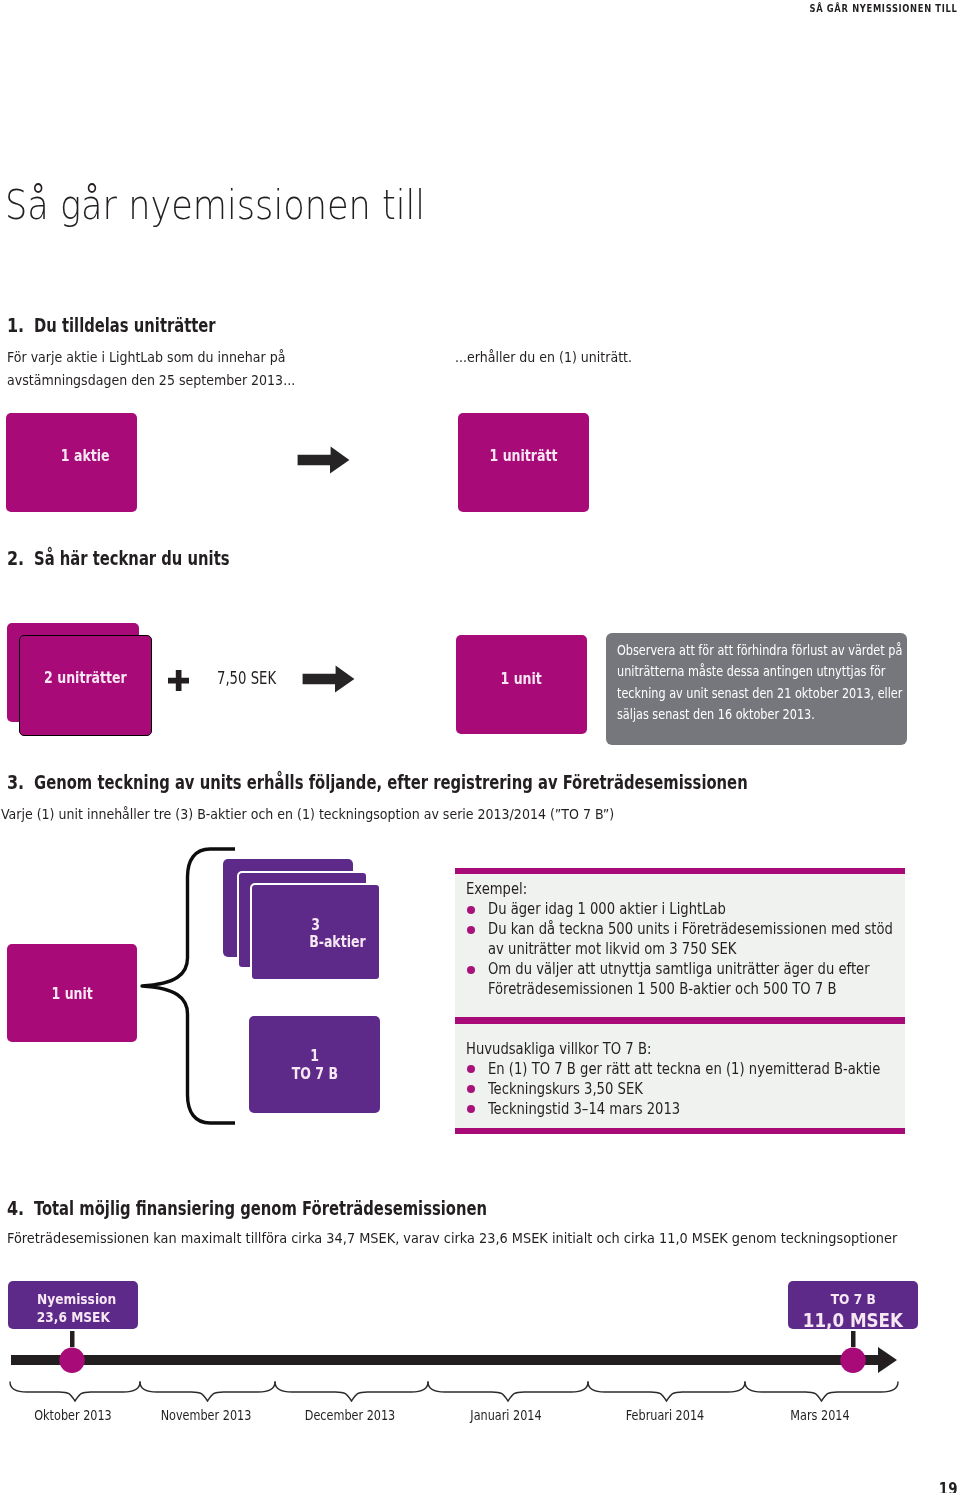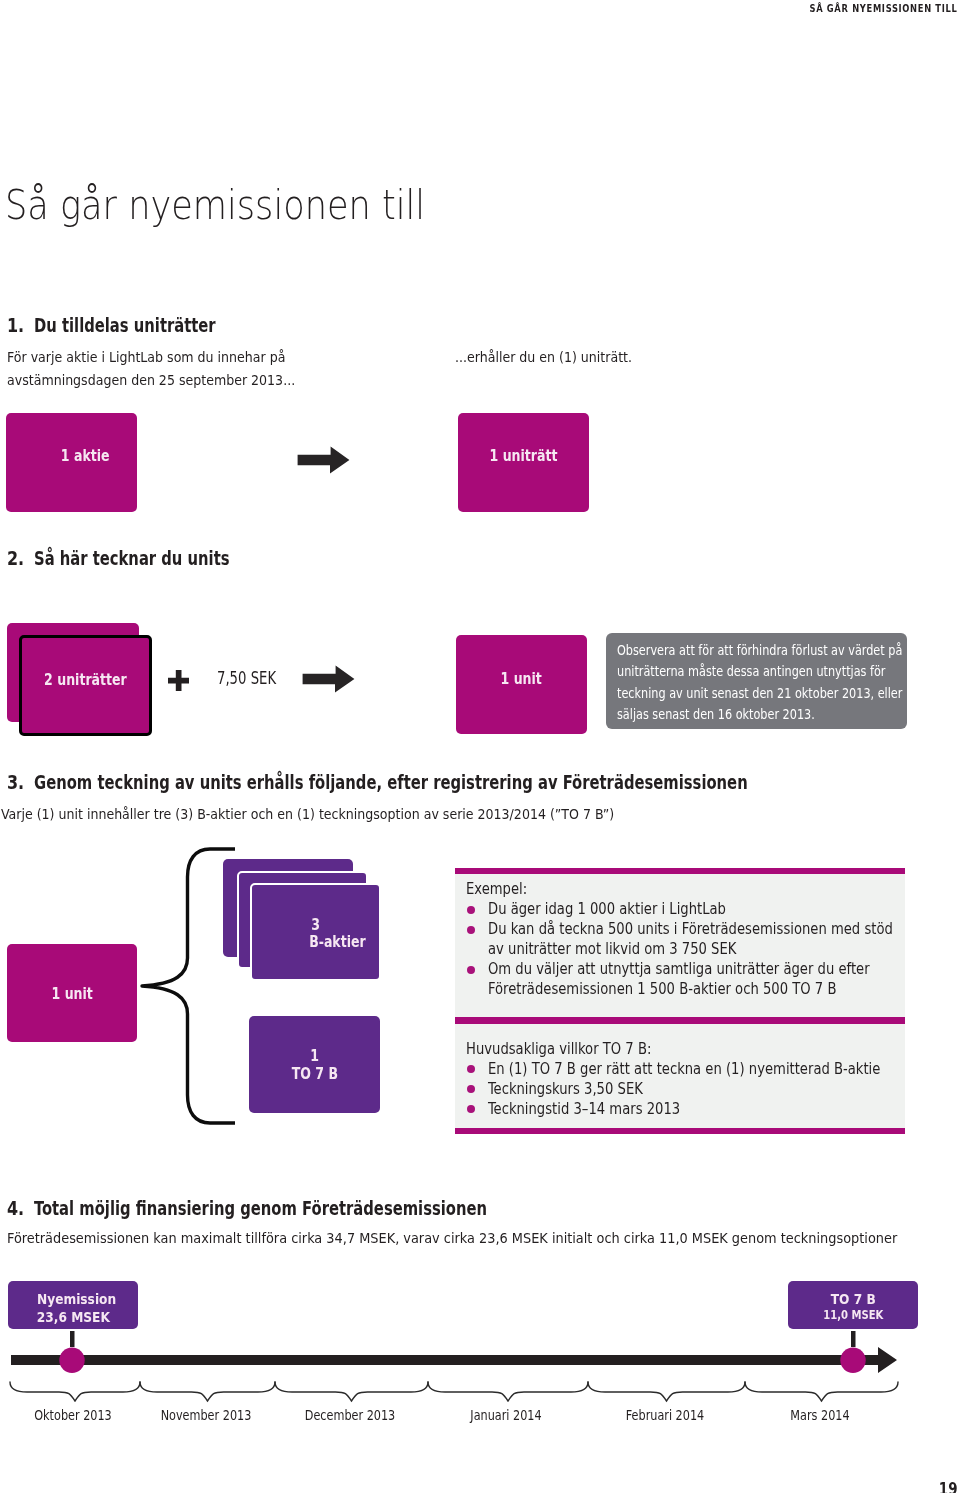--- a/index.html
+++ b/index.html
@@ -52,34 +52,34 @@
     <path d="M0.6 8.8 h33 V0.5 L52.4 14 L33 27.5 V19.2 H0.6 Z" fill="#272425"></path>
   </svg>
   <div class="abs mg-box" style="left:458px;top:413px;width:131px;height:99px;">
     <div class="box-lbl" style="top:34px;"><i>1 uniträtt</i></div>
   </div>
 
   <div class="abs sec-num" style="left:7px;top:547px;">2.</div>
   <div class="abs sec-head" style="left:34px;top:547px;">Så här tecknar du units</div>
 
   <div class="abs mg-box" style="left:7px;top:623px;width:132px;height:99px;"></div>
-  <div class="abs mg-box" style="left:19px;top:635px;width:133px;height:101px;border:3px solid #000000;box-sizing:border-box;">
+  <div class="abs mg-box" style="left:19px;top:635px;width:133px;height:101px;border:1px solid #000000;box-sizing:border-box;">
     <div class="box-lbl" style="top:33px;"><i>2 uniträtter</i></div>
   </div>
   <svg class="abs" style="left:168px;top:670px;" width="21.3" height="21.3" viewBox="0 0 21.3 21.3">
     <path d="M7.8 0 h5.7 v7.8 h7.8 v5.7 h-7.8 v7.8 h-5.7 v-7.8 h-7.8 v-5.7 h7.8 Z" fill="#231f20"></path>
   </svg>
   <div class="abs body-txt" style="left:217px;top:667px;font-size:17.5px;transform:scaleX(.84);">7,50 SEK</div>
   <svg class="abs" style="left:302px;top:665px;" width="53" height="28" viewBox="0 0 53 28">
     <path d="M0.6 8.8 h33 V0.5 L52.4 14 L33 27.5 V19.2 H0.6 Z" fill="#272425"></path>
   </svg>
   <div class="abs mg-box" style="left:456px;top:635px;width:131px;height:99px;">
     <div class="box-lbl" style="top:35px;"><i>1 unit</i></div>
   </div>
-  <div class="abs gray-box" style="left:606px;top:633px;width:301px;height:96px;">
+  <div class="abs gray-box" style="left:606px;top:633px;width:301px;height:112px;">
     <div class="gray-txt" style="position:absolute;left:11px;top:6px;">
       <div>Observera att för att förhindra förlust av värdet på</div>
       <div>uniträtterna måste dessa antingen utnyttjas för</div>
       <div>teckning av unit senast den 21 oktober 2013, eller</div>
       <div>säljas senast den 16 oktober 2013.</div>
     </div>
   </div>
 
   <div class="abs sec-num" style="left:7px;top:771px;">3.</div>
   <div class="abs sec-head" style="left:34px;top:771px;">Genom teckning av units erhålls följande, efter registrering av Företrädesemissionen</div>
@@ -131,21 +131,21 @@
   <div class="abs sec-num" style="left:7px;top:1197px;">4.</div>
   <div class="abs sec-head" style="left:34px;top:1197px;">Total möjlig finansiering genom Företrädesemissionen</div>
   <div class="abs body-txt" style="left:7px;top:1227px;font-size:14.35px;">Företrädesemissionen kan maximalt tillföra cirka 34,7 MSEK, varav cirka 23,6 MSEK initialt och cirka 11,0 MSEK genom teckningsoptioner</div>
 
   <div class="abs pu-box" style="left:8px;top:1281px;width:130px;height:48px;">
     <div class="box-lbl" style="top:9px;font-size:14.6px;padding-left:7px;"><i>Nyemission</i></div>
     <div class="box-lbl" style="top:27px;font-size:14.6px;"><i>23,6 MSEK</i></div>
   </div>
   <div class="abs pu-box" style="left:788px;top:1281px;width:130px;height:48px;">
     <div class="box-lbl" style="top:9px;font-size:14.6px;"><i>TO 7 B</i></div>
-    <div class="box-lbl" style="top:27px;font-size:12px;"><i>11,0 MSEK</i></div>
+    <div class="box-lbl" style="top:27px;font-size:20px;"><i>11,0 MSEK</i></div>
   </div>
 
   <svg class="abs" style="left:0px;top:1325px;" width="940" height="60" viewBox="0 0 940 60">
     <rect x="70" y="6" width="4.5" height="16" fill="#231f20"></rect>
     <rect x="851" y="6" width="4.5" height="16" fill="#231f20"></rect>
     <path d="M11 30 H878 V22 L897 35 L878 48 V40 H11 Z" fill="#231f20"></path>
     <circle cx="72" cy="35.2" r="12.7" fill="#a80a78"></circle>
     <circle cx="853" cy="35.2" r="12.7" fill="#a80a78"></circle>
   </svg>
 

